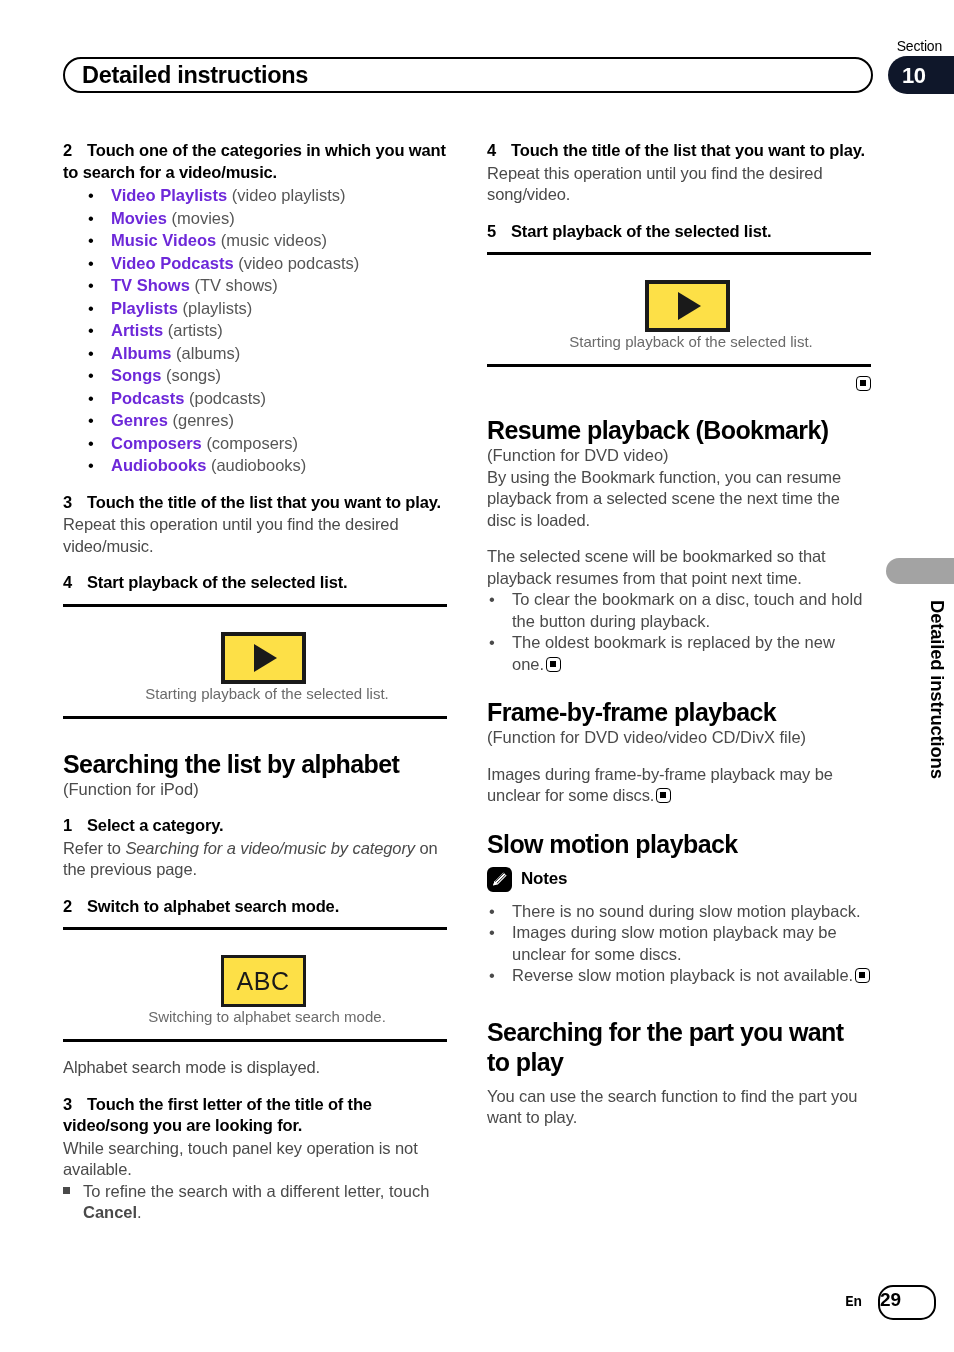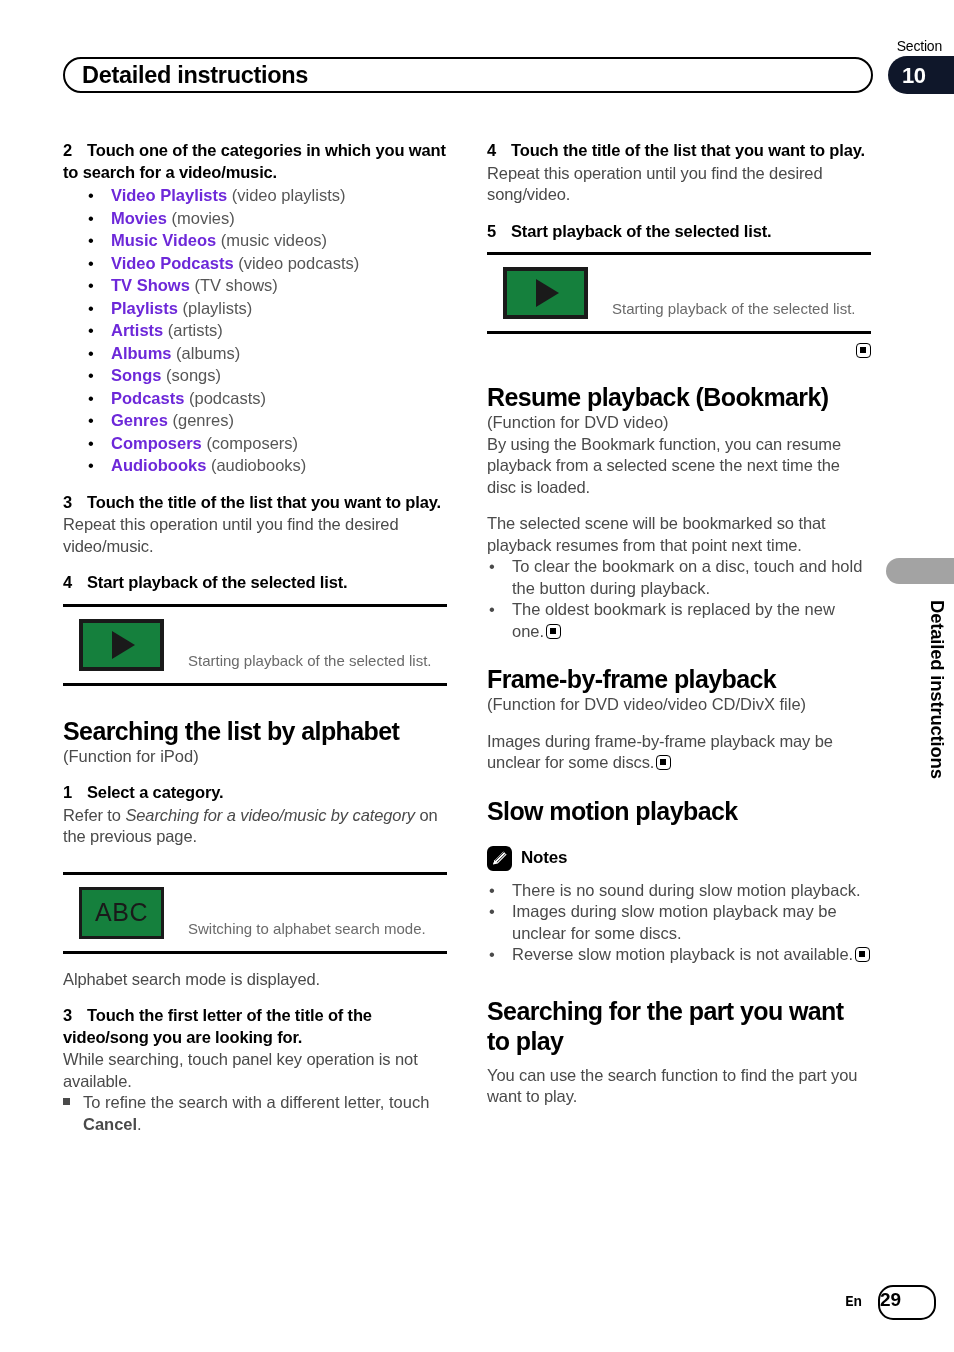--- a/index.html
+++ b/index.html
@@ -167,33 +167,34 @@
     position: absolute;
     left: 0; top: 6px;
     width: 7px; height: 7px;
     background: #4a4a4a;
   }
 
   
   .figure {
     border-top: 3px solid #000;
     border-bottom: 3px solid #000;
-    padding: 12px 0 12px 0;
+    padding: 25px 0 12px 0;
     display: flex;
-    align-items: flex-end;
+    align-items: center;
+    flex-direction: column;
   }
   .key-box {
     width: 85px; height: 52px;
     border: 4px solid #1a1a1a;
     box-sizing: border-box;
     margin-left: 16px;
     display: flex;
     align-items: center;
     justify-content: center;
-    background: #15803d;
+    background: #fde047;
     flex: none;
   }
   .key-box.thin { border-width: 3px; }
   .play-triangle {
     width: 0; height: 0;
     border-left: 23px solid #1a1a1a;
     border-top: 14px solid transparent;
     border-bottom: 14px solid transparent;
     margin-left: 4px;
   }
@@ -229,21 +230,21 @@
   }
   .endmark-row {
     text-align: right;
     padding-top: 8px;
   }
 
   
   .notes-head {
     display: flex;
     align-items: center;
-    margin-top: 20px;
+    margin-top: 8px;
   }
   .notes-icon {
     width: 25px; height: 25px;
     background: #000;
     border-radius: 6px;
     position: relative;
     flex: none;
   }
   .notes-label {
     font-size: 17px;
@@ -361,20 +362,23 @@
 
   <div class="gap-md"></div>
 
   <p class="step">
     <span class="num">1</span><span>Select a category.</span>
   </p>
   <p class="body-text"><span>Refer to </span><em>Searching for a video/music by category</em><span> on the previous page.</span></p>
 
   <div class="gap-md"></div>
 
+  <p class="step">
+    <span class="num">2</span><span>Switch to alphabet search mode.</span>
+  </p>
 
   <div class="gap-sm"></div>
 
   <div class="figure">
     <div class="key-box thin">
       <div class="abc-text">ABC</div>
     </div>
     <div class="figure-caption">Switching to alphabet search mode.</div>
   </div>
 

